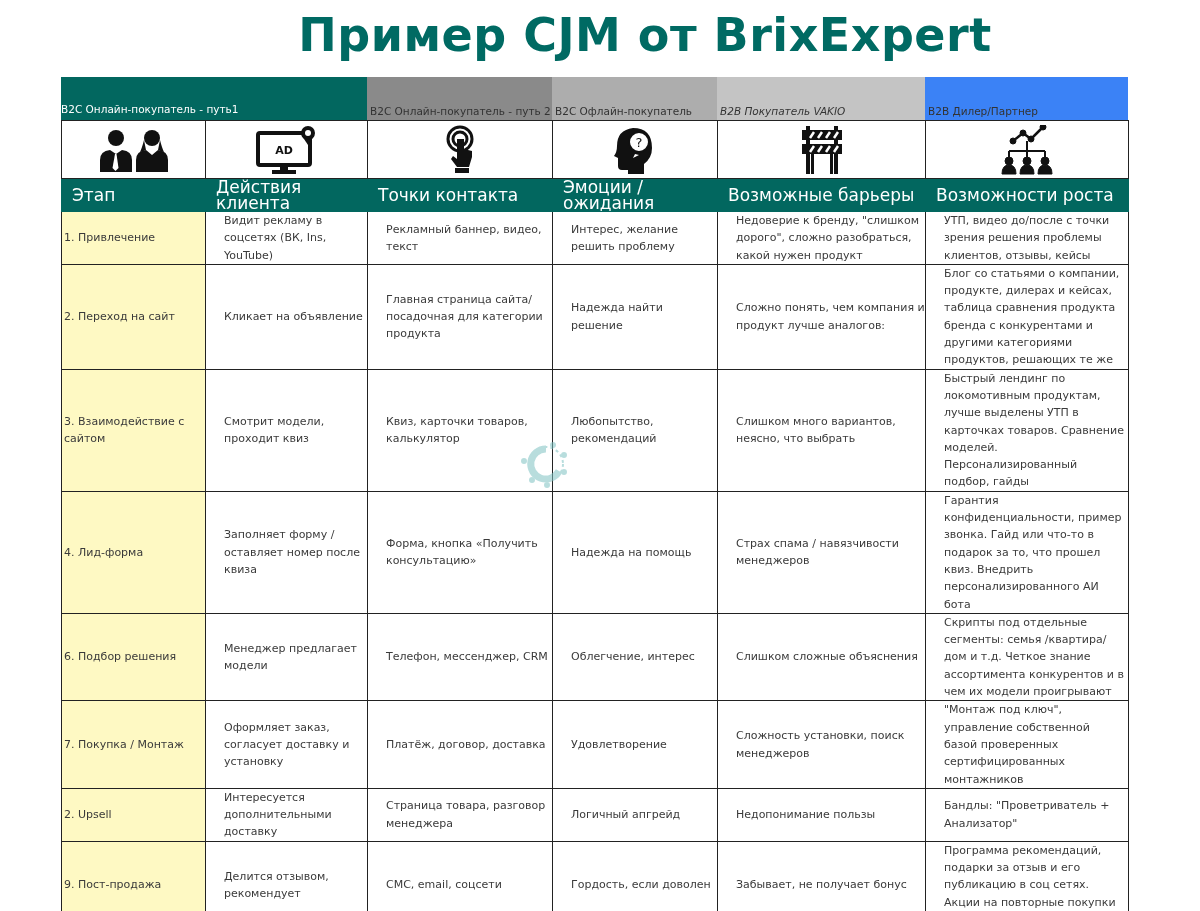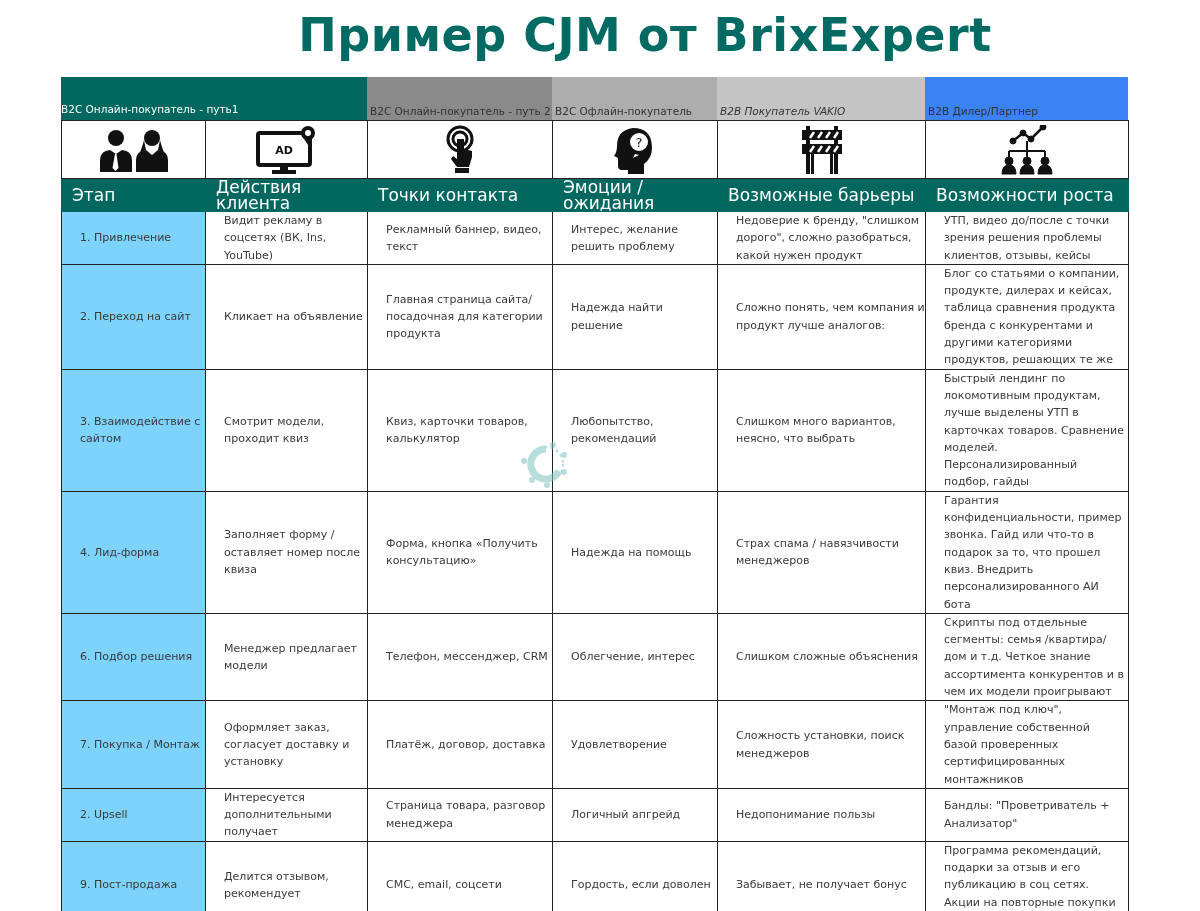--- a/index.html
+++ b/index.html
@@ -6,21 +6,21 @@
   body { width:1200px; height:911px; position:relative; overflow:hidden; font-family:"DejaVu Sans", sans-serif; color:#333; }
   .title { position:absolute; left:0; top:8px; width:1290px; text-align:center; font-family:"DejaVu Sans", sans-serif; font-weight:bold; font-size:46px; color:#006a63; letter-spacing:0.5px; }
   .persona-band { position:absolute; top:77px; left:61px; height:43px; display:flex; }
   .persona { height:43px; position:relative; font-size:10.5px; color:#333; }
   .persona span { position:absolute; bottom:3px; left:3px; white-space:nowrap; }
   .persona.first span { left:0; width:100%; text-align:left; color:#fff; bottom:5px; }
   table.cjm { position:absolute; top:120px; left:61px; border-collapse:collapse; table-layout:fixed; width:1067px; }
   table.cjm td { border:1.5px solid #222; font-size:11px; line-height:17.3px; color:#3a3a3a; padding:0 0 0 18px; vertical-align:middle; overflow:hidden; }
   table.cjm tr.icons td { height:57px; text-align:center; padding:0; }
   table.cjm tr.head td { background:#02675f; color:#fff; height:16px; font-size:17px; padding-left:10px; line-height:16px; border-color:#02675f; }
-  table.cjm td.stage { background:#7dd3fc; padding-left:18px;margin-left:8px; }
+  table.cjm td.stage { background:#fef9c3; padding-left:2px;margin-left:8px; }
   table.cjm td.last { padding-left:18px; padding-right:4px; }
   .icon svg { display:block; margin:0 auto; }
   .watermark { position:absolute; left:518px; top:436px; width:56px; height:56px; opacity:0.55; }
 </style>
 </head>
 <body>
 
 <div class="title">Пример CJM от BrixExpert</div>
 
 <div class="persona-band">
@@ -176,21 +176,21 @@
   <tr style="height:83px">
     <td class="stage">7. Покупка / Монтаж</td>
     <td>Оформляет заказ, согласует доставку и установку</td>
     <td>Платёж, договор, доставка</td>
     <td>Удовлетворение</td>
     <td>Сложность установки, поиск менеджеров</td>
     <td class="last">"Монтаж под ключ", управление собственной базой проверенных сертифицированных монтажников</td>
   </tr>
   <tr style="height:49px">
     <td class="stage">2. Upsell</td>
-    <td>Интересуется дополнительными получает</td>
+    <td>Интересуется дополнительными доставку</td>
     <td>Страница товара, разговор менеджера</td>
     <td>Логичный апгрейд</td>
     <td>Недопонимание пользы</td>
     <td class="last">Бандлы: "Проветриватель + Анализатор"</td>
   </tr>
   <tr style="height:83px">
     <td class="stage">9. Пост-продажа</td>
     <td>Делится отзывом, рекомендует</td>
     <td>СМС, email, соцсети</td>
     <td>Гордость, если доволен</td>

